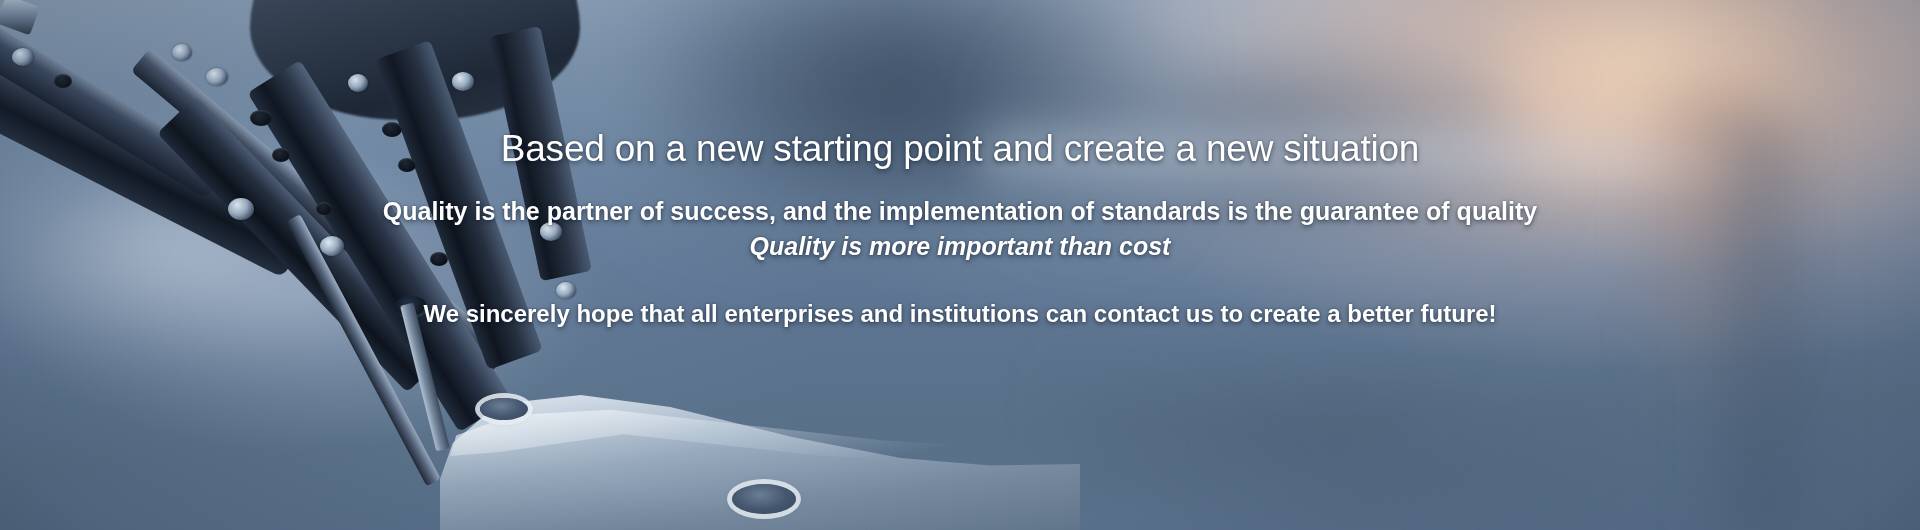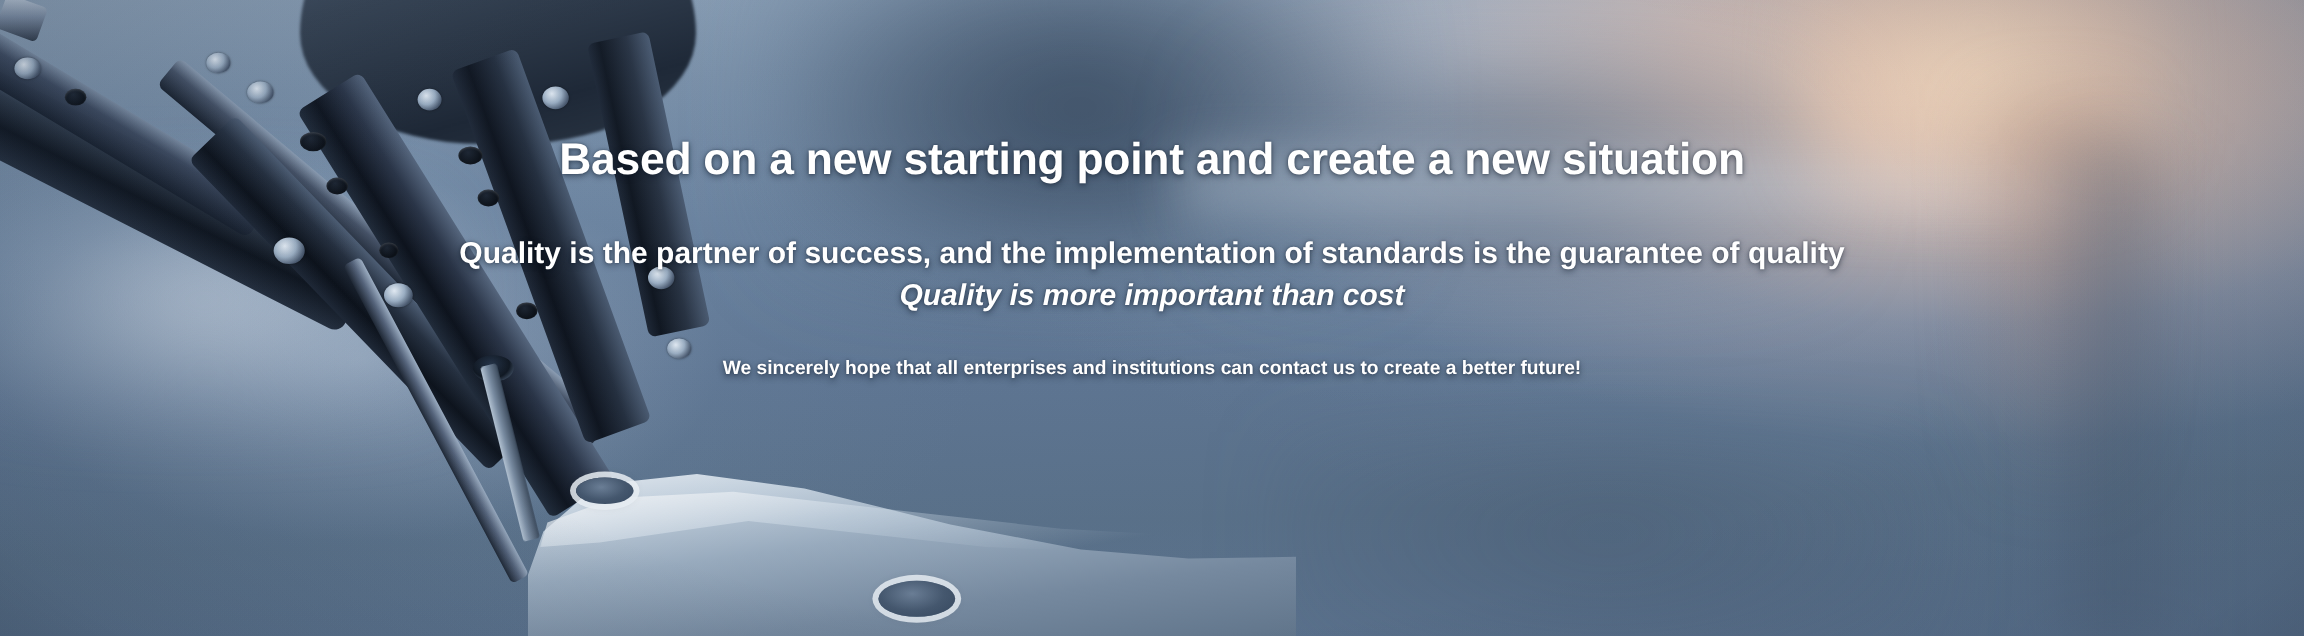--- a/index.html
+++ b/index.html
@@ -307,27 +307,27 @@
   .content {
     position: absolute;
     inset: 0;
     display: flex;
     flex-direction: column;
     align-items: center;
     color: #ffffff;
     text-align: center;
   }
   .headline {
-    margin: 0;
+    margin: 16px;
     position: absolute;
     top: 112px;
     left: 0;
     right: 0;
     font-size: 37px;
-    font-weight: 700;
+    font-weight: 400;
     letter-spacing: -0.2px;
     line-height: 1.15;
     text-shadow: 0 2px 5px rgba(10,20,34,0.55), 0 0 2px rgba(10,20,34,0.40);
   }
   .subline {
     margin: 0;
     position: absolute;
     left: 0;
     right: 0;
     font-size: 25px;
@@ -336,21 +336,21 @@
     text-shadow: 0 2px 5px rgba(10,20,34,0.55), 0 0 2px rgba(10,20,34,0.40);
   }
   .subline.l1 { top: 193px; }
   .subline.l2 { top: 228px; font-style: italic; }
   .tagline {
     margin: 0;
     position: absolute;
     left: 0;
     right: 0;
     top: 297px;
-    font-size: 16px;
+    font-size: 24px;
     font-weight: 700;
     line-height: 1.4;
     text-shadow: 0 2px 5px rgba(10,20,34,0.55), 0 0 2px rgba(10,20,34,0.40);
   }
 </style>
 </head>
 <body>
 
 <div class="banner">
 

